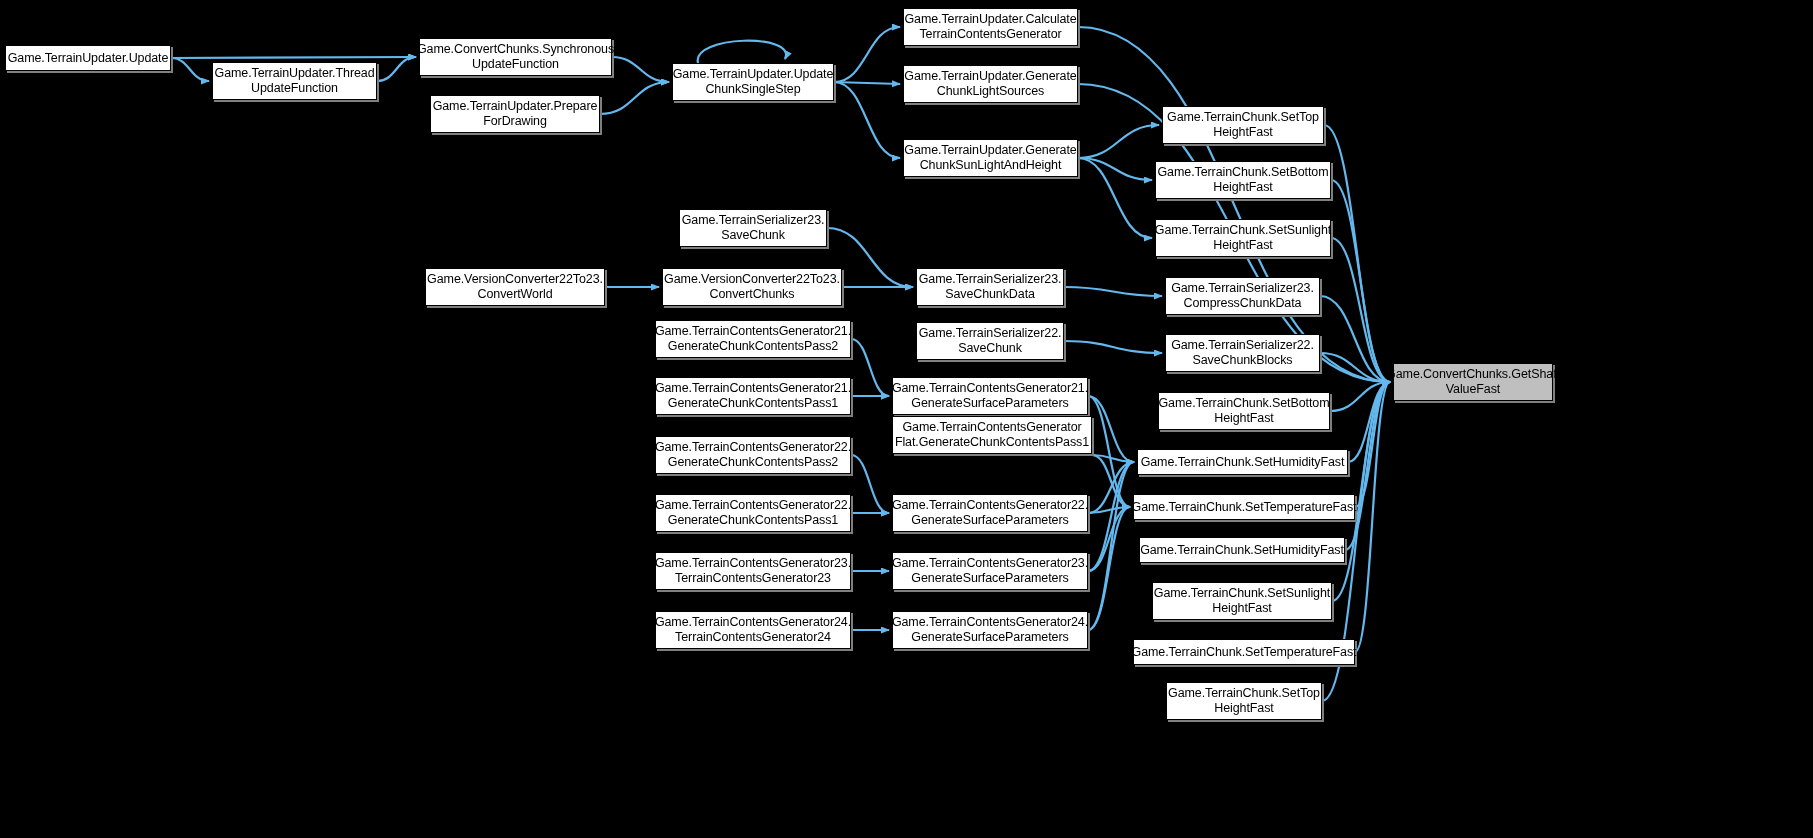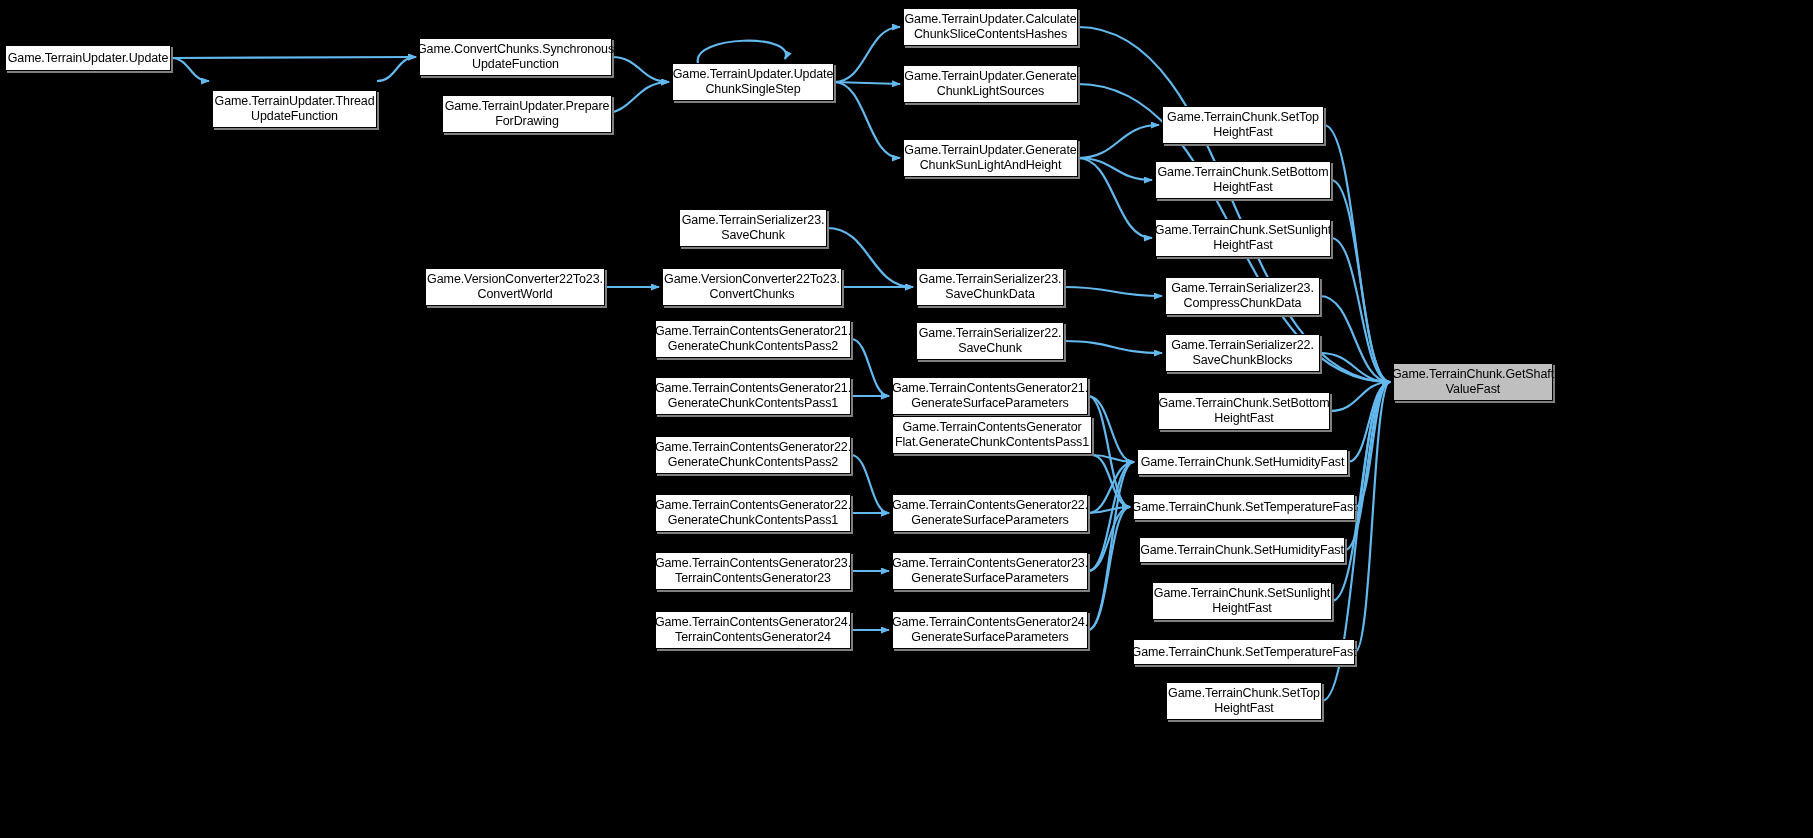--- a/index.html
+++ b/index.html
@@ -101,30 +101,30 @@
         <path d="M 1332 601 C 1361 601, 1361 382, 1390 382" fill="none" stroke="#63b8ee" stroke-width="2.2" marker-end="url(#arrow)"></path>
         <path d="M 851 630 L 889 630" fill="none" stroke="#63b8ee" stroke-width="2.2" marker-end="url(#arrow)"></path>
         <path d="M 1088 630 C 1111 630, 1111 462, 1134 462" fill="none" stroke="#63b8ee" stroke-width="2.2" marker-end="url(#arrow)"></path>
         <path d="M 1088 630 C 1109 630, 1109 507, 1130 507" fill="none" stroke="#63b8ee" stroke-width="2.2" marker-end="url(#arrow)"></path>
         <path d="M 1355 652 C 1372.5 652, 1372.5 382, 1390 382" fill="none" stroke="#63b8ee" stroke-width="2.2" marker-end="url(#arrow)"></path>
         <path d="M 1322 701 C 1356 701, 1356 382, 1390 382" fill="none" stroke="#63b8ee" stroke-width="2.2" marker-end="url(#arrow)"></path>
       </g>
   </svg>
   <div id="node-layer">
       <div class="node" style="left: 5px; top: 45px; width: 166px; height: 26px;">Game.TerrainUpdater.Update</div>
-      <div class="node" style="left: 212px; top: 62px; width: 165px; height: 38px; margin-top: 28px;">Game.TerrainUpdater.Thread
+      <div class="node" style="left: 212px; top: 62px; width: 165px; height: 38px;">Game.TerrainUpdater.Thread
 UpdateFunction</div>
       <div class="node" style="left: 419px; top: 38px; width: 193px; height: 38px;">Game.ConvertChunks.Synchronous
 UpdateFunction</div>
-      <div class="node" style="left: 430px; top: 95px; width: 170px; height: 38px; margin-left: 12px;">Game.TerrainUpdater.Prepare
+      <div class="node" style="left: 430px; top: 95px; width: 170px; height: 38px;">Game.TerrainUpdater.Prepare
 ForDrawing</div>
       <div class="node" style="left: 672px; top: 63px; width: 162px; height: 38px;">Game.TerrainUpdater.Update
 ChunkSingleStep</div>
       <div class="node" style="left: 903px; top: 8px; width: 175px; height: 38px;">Game.TerrainUpdater.Calculate
-ChunkSliceContentsHashes</div>
+TerrainContentsGenerator</div>
       <div class="node" style="left: 903px; top: 65px; width: 175px; height: 38px;">Game.TerrainUpdater.Generate
 ChunkLightSources</div>
       <div class="node" style="left: 903px; top: 139px; width: 175px; height: 38px;">Game.TerrainUpdater.Generate
 ChunkSunLightAndHeight</div>
       <div class="node" style="left: 1162px; top: 106px; width: 162px; height: 38px;">Game.TerrainChunk.SetTop
 HeightFast</div>
       <div class="node" style="left: 1155px; top: 161px; width: 176px; height: 38px;">Game.TerrainChunk.SetBottom
 HeightFast</div>
       <div class="node" style="left: 1155px; top: 219px; width: 176px; height: 38px;">Game.TerrainChunk.SetSunlight
 HeightFast</div>
@@ -167,16 +167,16 @@
       <div class="node" style="left: 1139px; top: 537px; width: 206px; height: 26px;">Game.TerrainChunk.SetHumidityFast</div>
       <div class="node" style="left: 1152px; top: 582px; width: 180px; height: 38px;">Game.TerrainChunk.SetSunlight
 HeightFast</div>
       <div class="node" style="left: 655px; top: 611px; width: 196px; height: 38px;">Game.TerrainContentsGenerator24.
 TerrainContentsGenerator24</div>
       <div class="node" style="left: 892px; top: 611px; width: 196px; height: 38px;">Game.TerrainContentsGenerator24.
 GenerateSurfaceParameters</div>
       <div class="node" style="left: 1133px; top: 639px; width: 222px; height: 26px;">Game.TerrainChunk.SetTemperatureFast</div>
       <div class="node" style="left: 1166px; top: 682px; width: 156px; height: 38px;">Game.TerrainChunk.SetTop
 HeightFast</div>
-      <div class="node highlight" style="left: 1393px; top: 363px; width: 160px; height: 38px;">Game.TerrainChunk.GetShaft
+      <div class="node highlight" style="left: 1393px; top: 363px; width: 160px; height: 38px;">Game.ConvertChunks.GetShaft
 ValueFast</div>
     </div>
 </div>
 
 </body></html>

